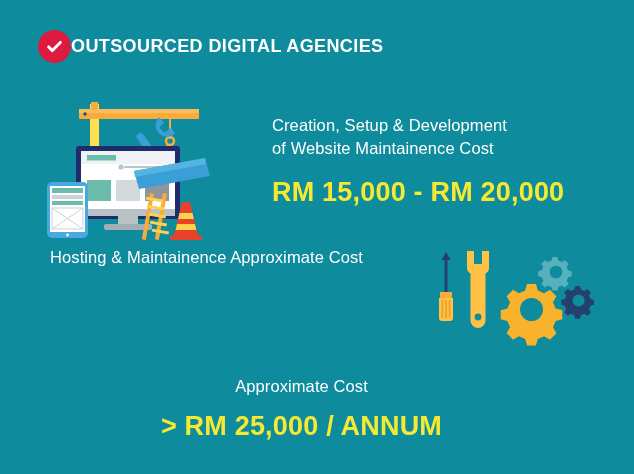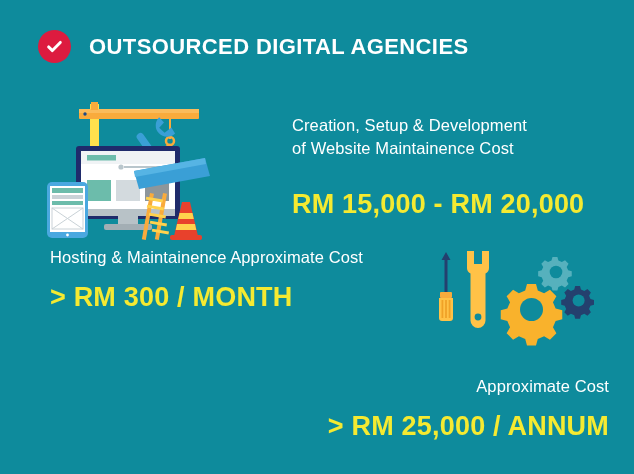--- a/index.html
+++ b/index.html
@@ -34,23 +34,22 @@
     height: 33px;
     border-radius: 50%;
     background: #dd1b3f;
     display: flex;
     align-items: center;
     justify-content: center;
     flex: none;
   }
   .check-badge svg { display: block; }
   .header-title {
-    margin-left: 18px;
     color: #ffffff;
-    font-size: 22px;
+    font-size: 18px;
     font-weight: bold;
     letter-spacing: 0.4px;
     white-space: nowrap;
     font-family: "Liberation Sans", sans-serif;
   }
 
   
   .caption {
     color: #ffffff;
     font-size: 16.5px;
@@ -61,48 +60,48 @@
   .amount {
     color: #f5ea31;
     font-weight: bold;
     letter-spacing: 0.2px;
     white-space: nowrap;
   }
 
   
   .block-creation {
     position: absolute;
-    left: 292px;
+    left: 272px;
     top: 114px;
     width: 340px;
   }
   .block-creation .amount {
-    margin-top: 28px;
+    margin-top: 16px;
     font-size: 27px;
   }
 
   
   .block-hosting {
     position: absolute;
     left: 50px;
     top: 246px;
     width: 400px;
   }
   .block-hosting .amount {
     margin-top: 13px;
     font-size: 27px;
   }
 
   
   .block-total {
     position: absolute;
-    left: 16px;
+    left: 5px;
     top: 375px;
     width: 593px;
-    text-align: right;
+    text-align: center;
   }
   .block-total .caption { display: block; }
   .block-total .amount {
     display: block;
     margin-top: 13px;
     font-size: 27px;
   }
 
   
   .illus-construction {
@@ -215,21 +214,20 @@
   <div class="block-creation">
     <div class="caption">
       <span>Creation, Setup &amp; Development</span><br>
       <span>of Website Maintainence Cost</span>
     </div>
     <div class="amount">RM 15,000 - RM 20,000</div>
   </div>
 
   <div class="block-hosting">
     <div class="caption">Hosting &amp; Maintainence Approximate Cost</div>
-    <div class="amount">&gt; RM 300 / MONTH</div>
   </div>
 
   <div class="illus-tools">
     <svg width="165" height="100" viewBox="0 0 165 100">
 
       <g>
         <path d="M10 4 L14.5 12 L11.5 12 L11.5 44 L8.5 44 L8.5 12 L5.5 12 Z" fill="#24406e"></path>
         <rect x="4" y="44" width="12" height="6" rx="1" fill="#f9ab3c"></rect>
         <path d="M3 50 h14 v20 a3 3 0 0 1 -3 3 h-8 a3 3 0 0 1 -3 -3 z" fill="#ffc247"></path>
         <rect x="5.5" y="52" width="1.8" height="18" fill="#f0a227"></rect>

